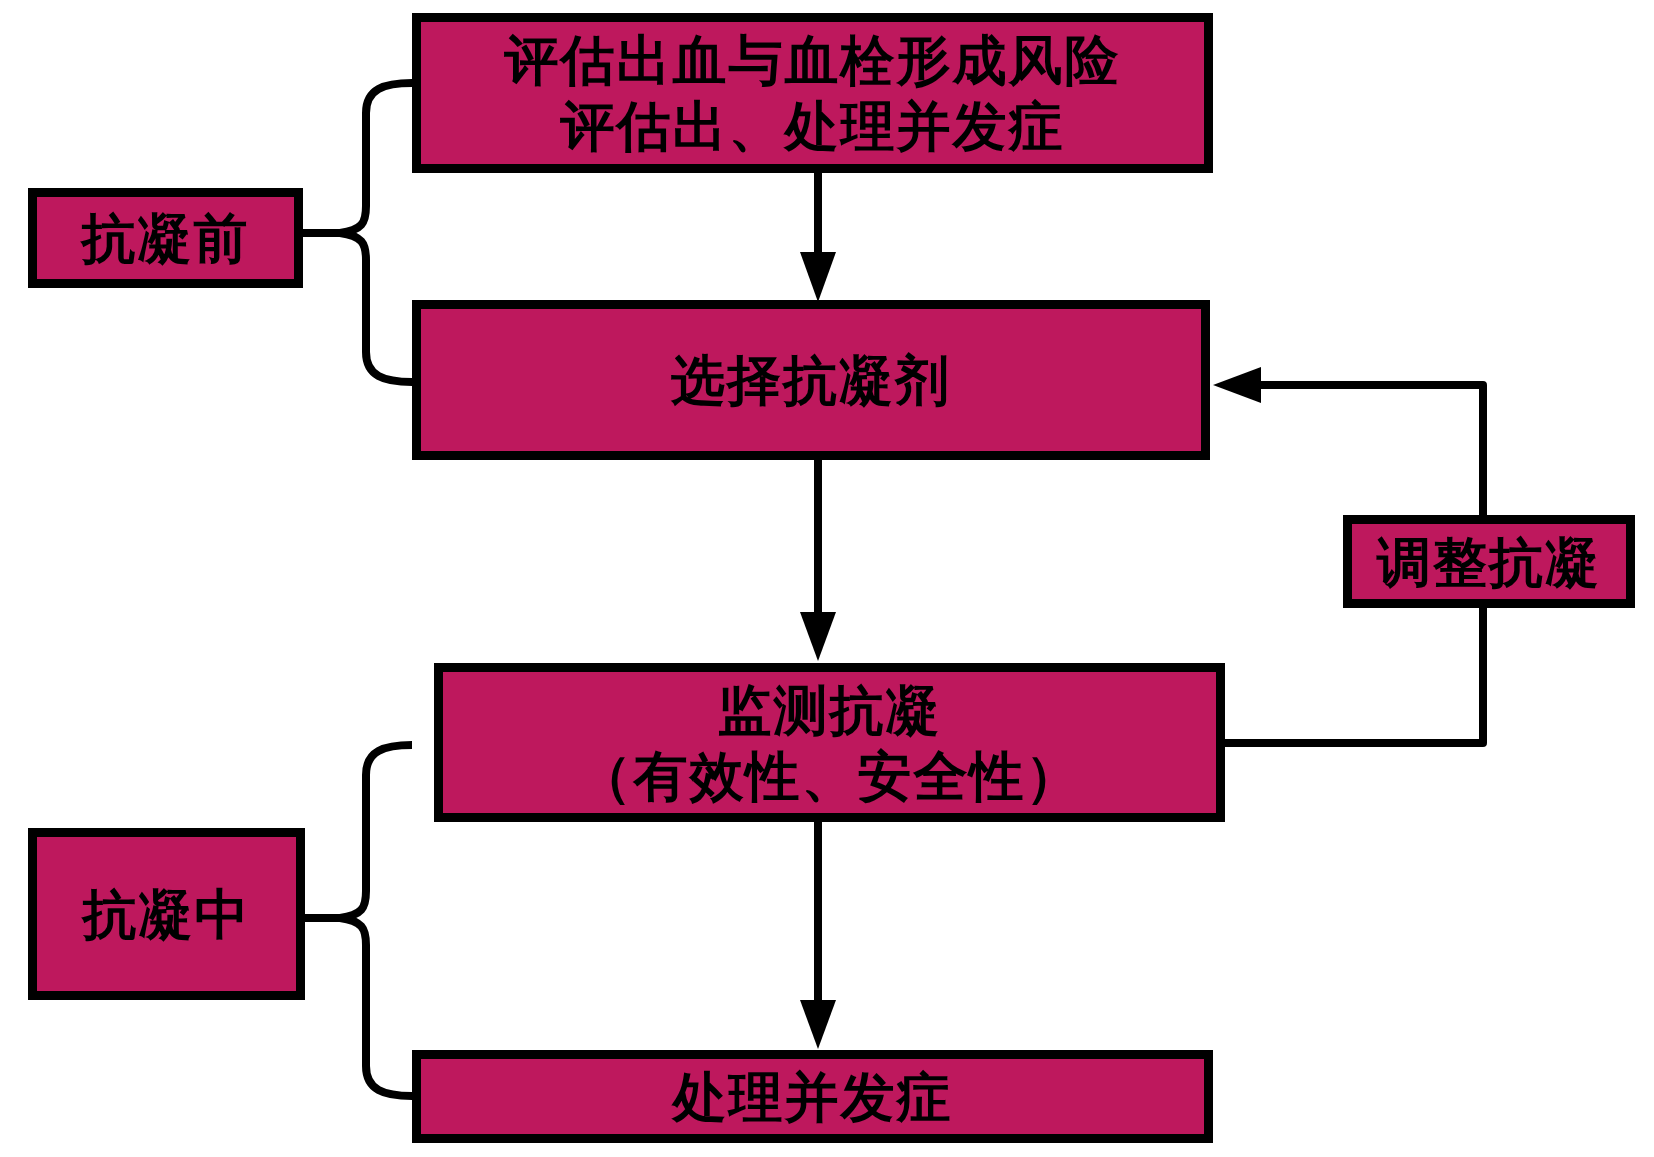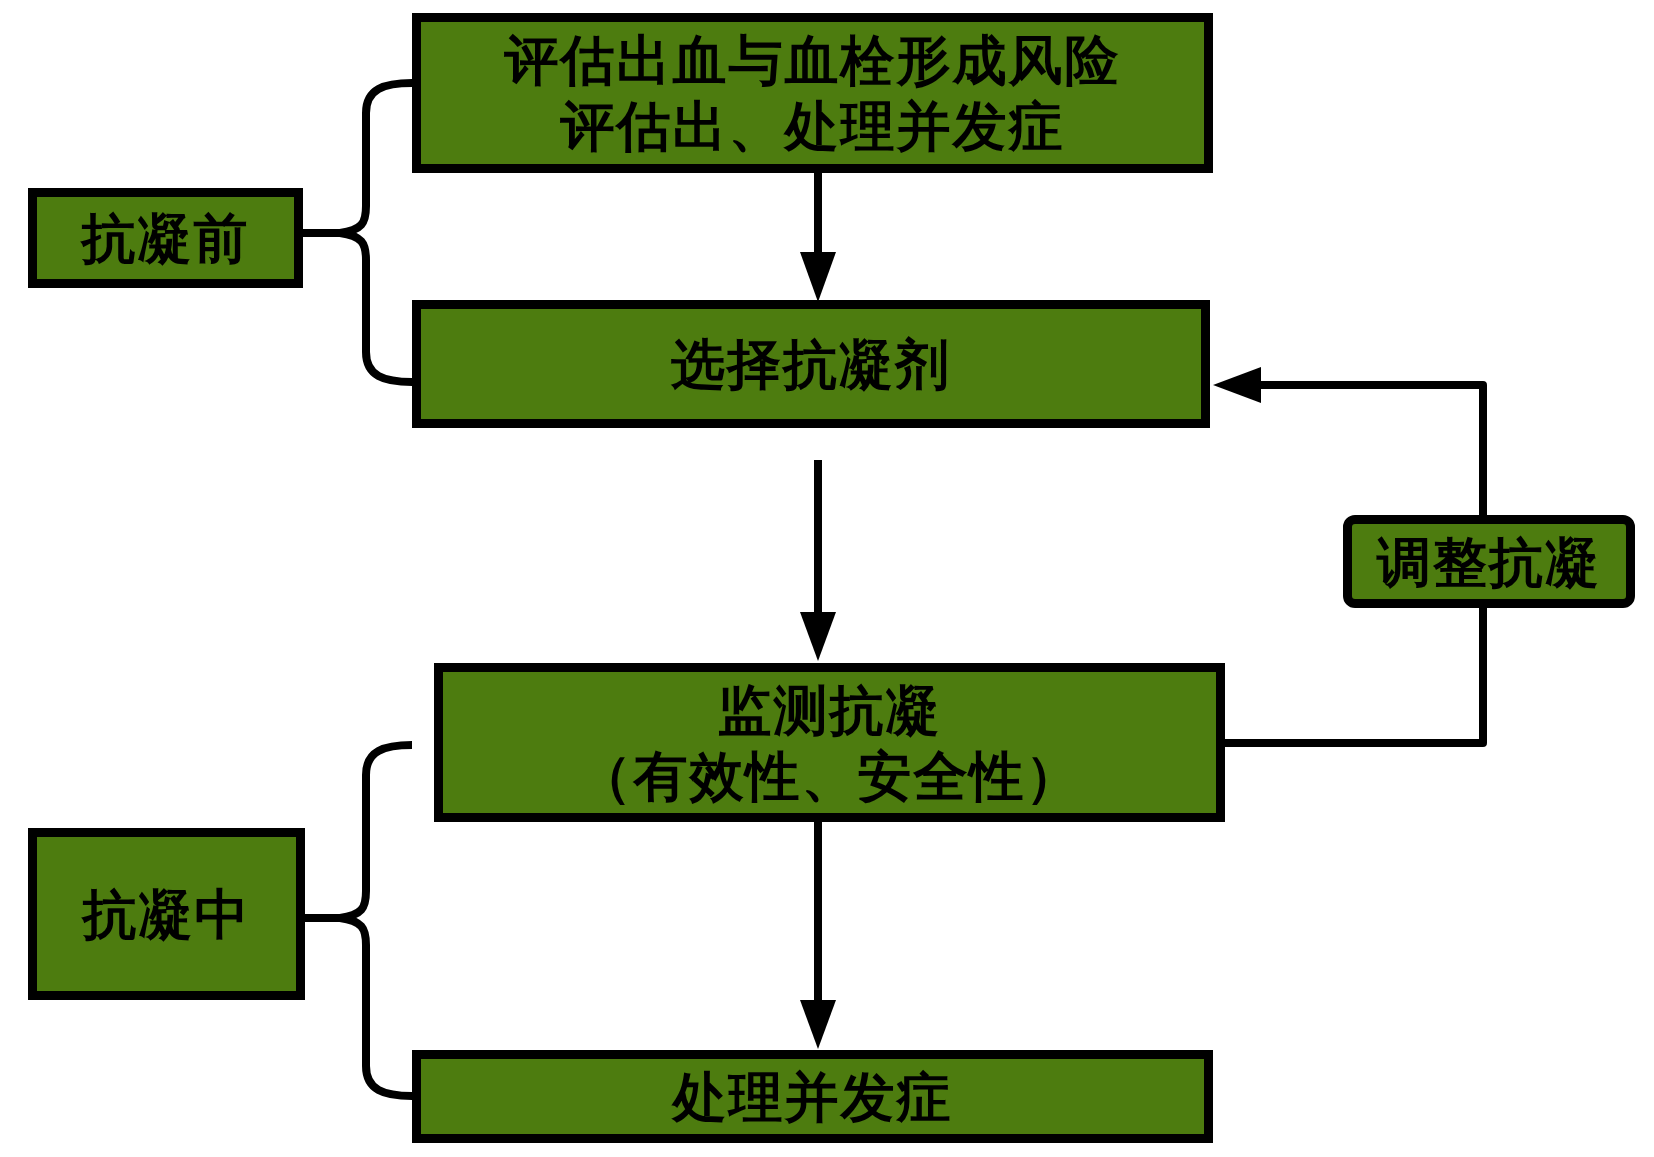--- a/index.html
+++ b/index.html
@@ -19,42 +19,42 @@
   .connector-layer {
     position: absolute;
     left: 0;
     top: 0;
     width: 1654px;
     height: 1157px;
   }
   .fbox {
     position: absolute;
     box-sizing: border-box;
-    background: #4d7c0f;
+    background: #be185d;
     border: 9px solid #000000;
     display: flex;
     flex-direction: column;
     align-items: center;
     justify-content: center;
     text-align: center;
     font-weight: bold;
   }
   .fbox .ln {
     font-size: 54px;
     line-height: 66px;
     white-space: nowrap;
     letter-spacing: 2px;
   }
   
   #box-assess  { left: 412px;  top: 13px;   width: 801px; height: 160px; }
-  #box-select  { left: 412px;  top: 300px;  width: 798px; height: 128px; }
+  #box-select  { left: 412px;  top: 300px;  width: 798px; height: 160px; }
   #box-monitor { left: 412px;  top: 663px;  width: 791px; height: 159px; margin-left: 22px; }
   #box-handle  { left: 412px;  top: 1050px; width: 801px; height: 93px;  }
   
-  #box-adjust  { left: 1343px; top: 515px;  width: 292px; height: 93px; border-radius: 12px;  }
+  #box-adjust  { left: 1343px; top: 515px;  width: 292px; height: 93px;  }
   
   #label-before { left: 28px;  top: 188px;  width: 275px; height: 100px;  }
   #label-during { left: 28px;  top: 828px;  width: 277px; height: 172px; gap: 6px; }
   #label-during .ln { line-height: 84px; }
 </style>
 </head>
 <body>
 
 <div class="canvas">
 

